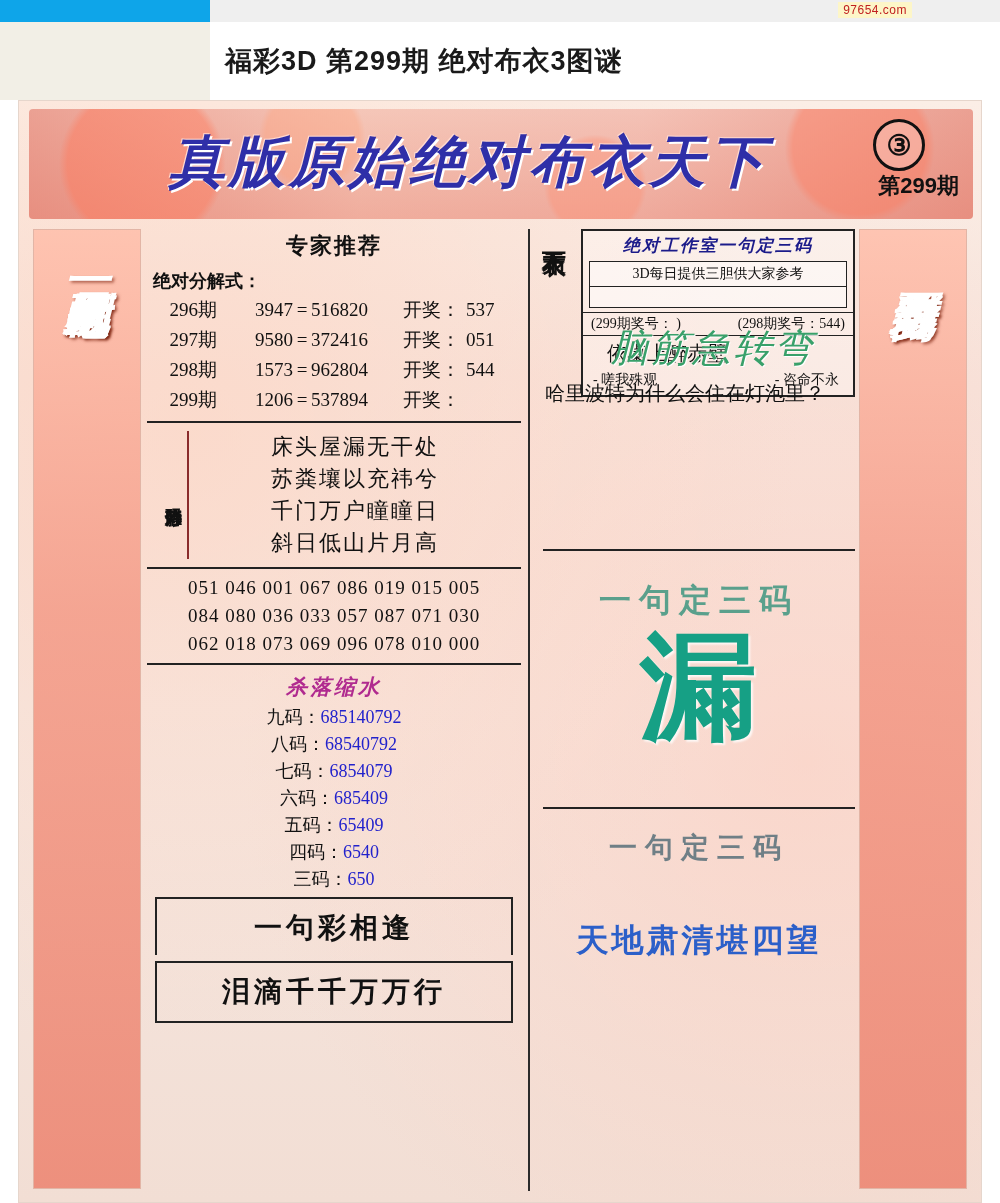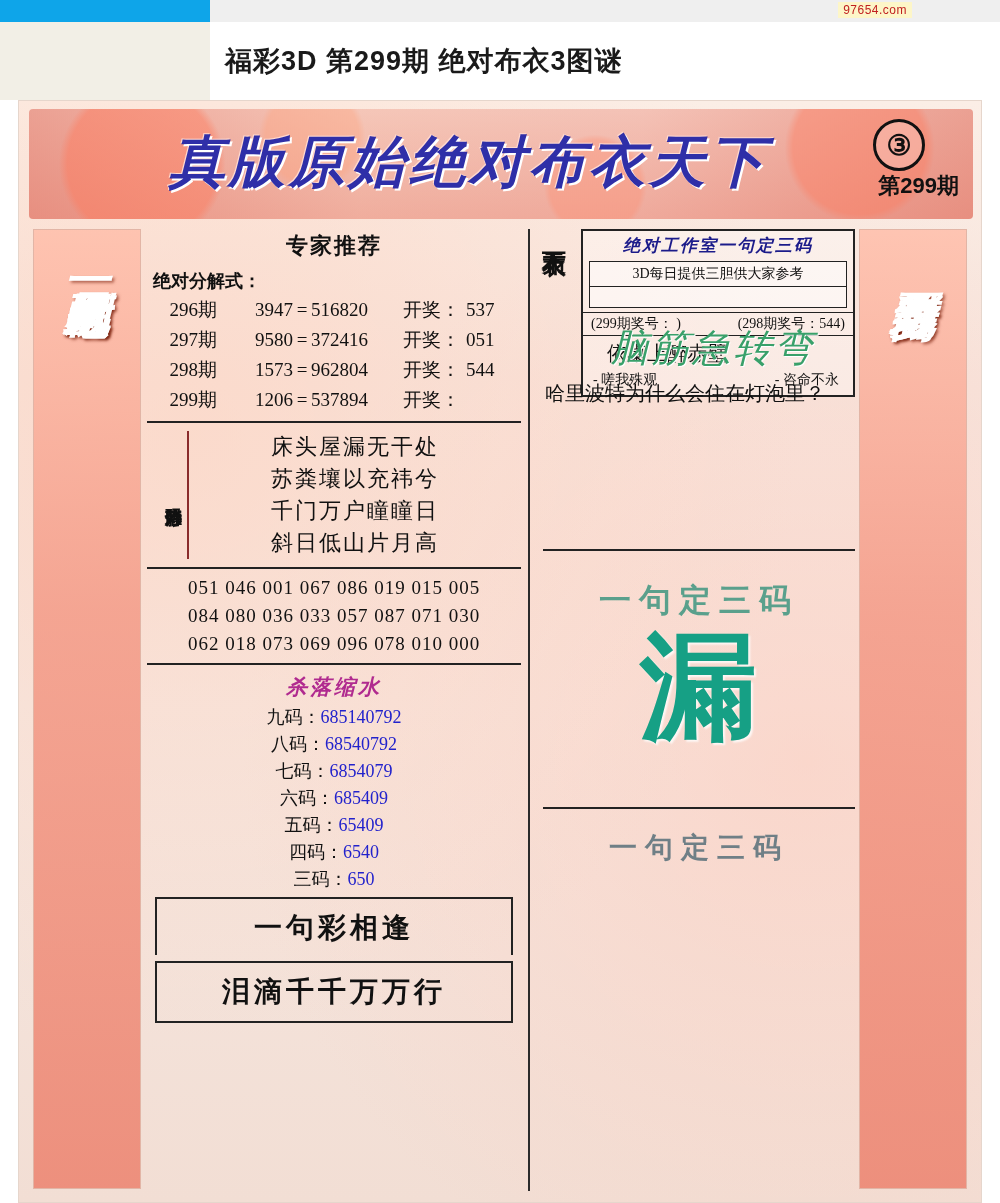--- a/index.html
+++ b/index.html
@@ -600,15 +600,16 @@
       <div class="brain-q">哈里波特为什么会住在灯泡里？</div>
 
       <div class="hr-r" style="top: 320px;"></div>
 
       <div class="riddle-title">一句定三码</div>
       <div class="riddle-char">漏</div>
 
       <div class="hr-r" style="top: 578px;"></div>
 
       <div class="three-title">一句定三码</div>
+      <div class="three-line">天地肃清堪四望</div>
     </div>
   </div>
 </div>
 
 </body></html>

